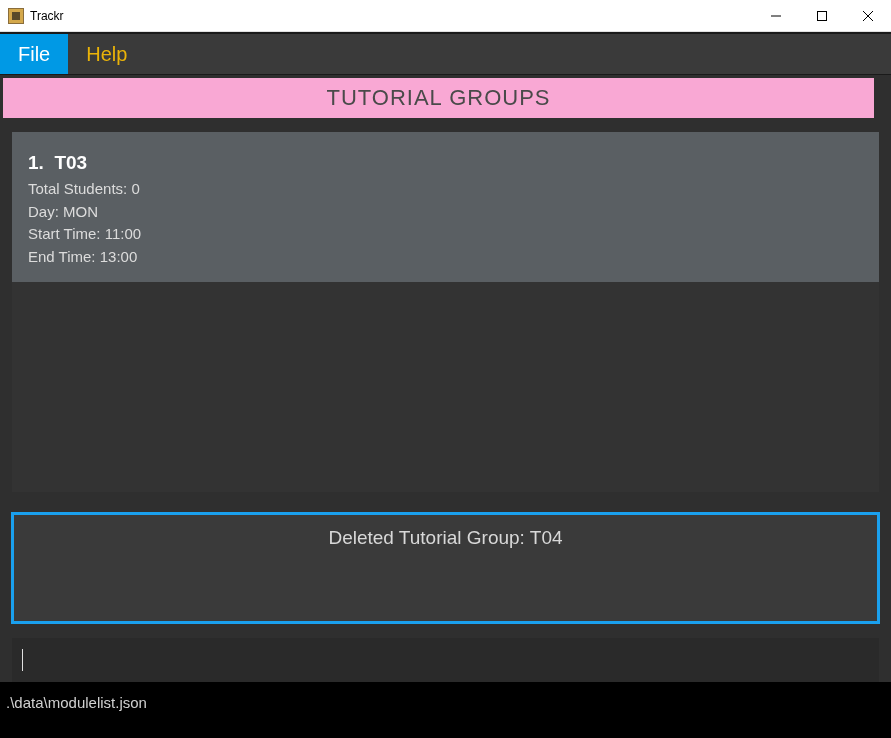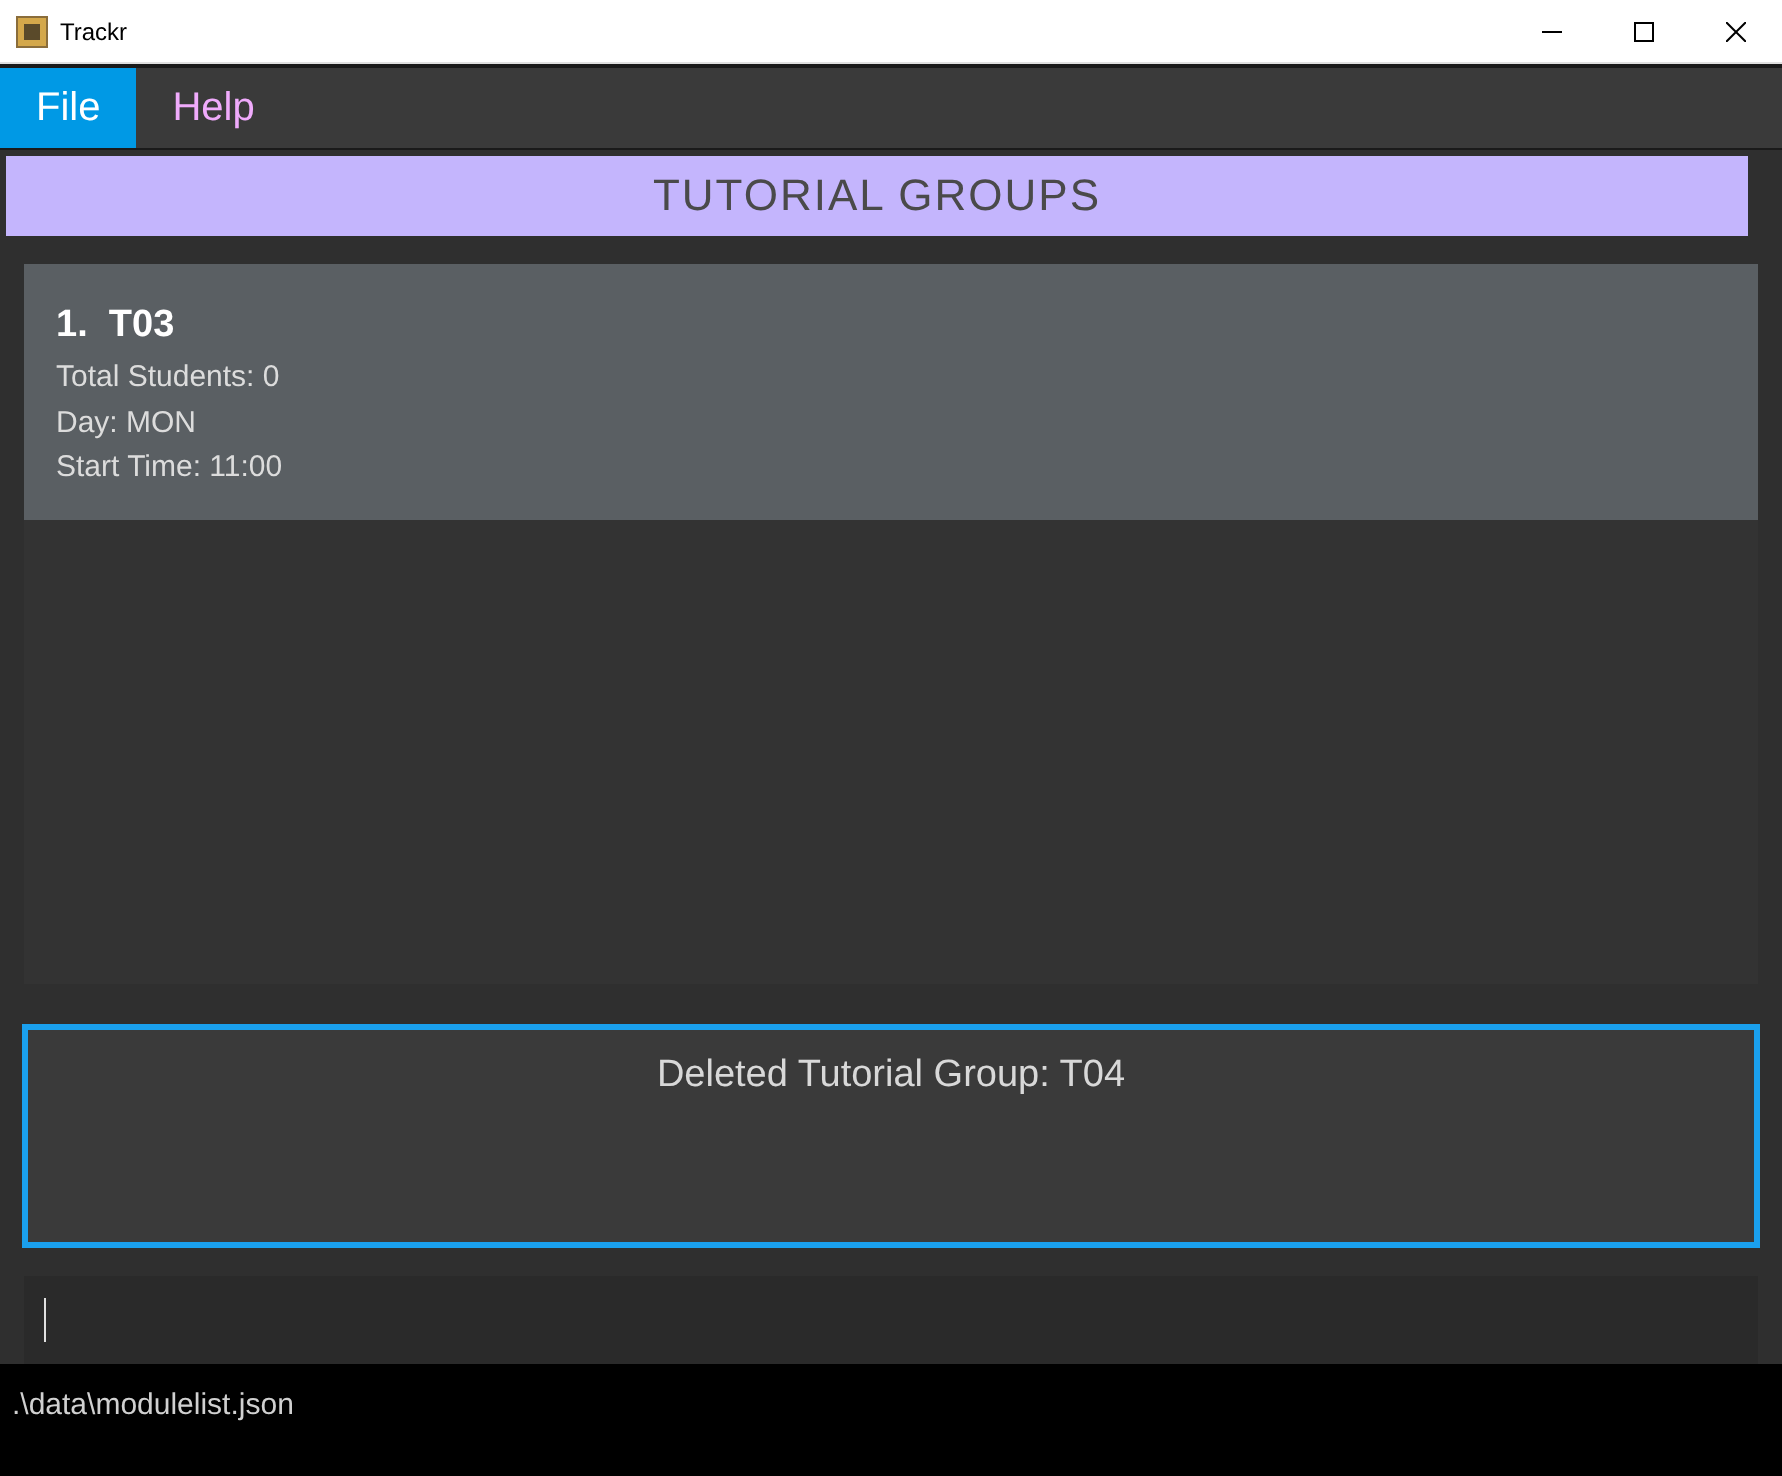--- a/index.html
+++ b/index.html
@@ -79,30 +79,30 @@
       border-left: none;
       border-right: none;
       text-align: right;
     }
     .menu-item {
       padding: 0 18px;
       display: flex;
       align-items: center;
       font-size: 20px;
       font-weight: 300;
-      color: #f0abfc;
+      color: #eab308;
       cursor: default;
     }
     .menu-item.active {
       background: #0099e5;
       color: #ffffff;
     }
     
     .section-header {
-      background: #c4b5fd;
+      background: #f9a8d4;
       color: #4a4a4a;
       text-align: center;
       font-size: 22px;
       font-weight: 300;
       padding: 7px 0;
       letter-spacing: 1px;
       margin: 3px 17px 0 3px;
     }
     
     .content-area {
@@ -229,20 +229,21 @@
   <div class="section-header">TUTORIAL GROUPS</div>
 
   <div class="content-area">
     <div class="group-card">
       <div class="group-title">
         <span>1.</span>&nbsp;&nbsp;<span>T03</span>
       </div>
       <div class="group-line">Total Students: 0</div>
       <div class="group-line">Day: MON</div>
       <div class="group-line">Start Time: 11:00</div>
+      <div class="group-line">End Time: 13:00</div>
     </div>
   </div>
 
   <div class="message-panel">
     <div class="message-text">Deleted Tutorial Group: T04</div>
   </div>
 
   <div class="command-input-wrap">
     <div class="command-cursor"></div>
     <input class="command-input" type="text" value="" style="">

